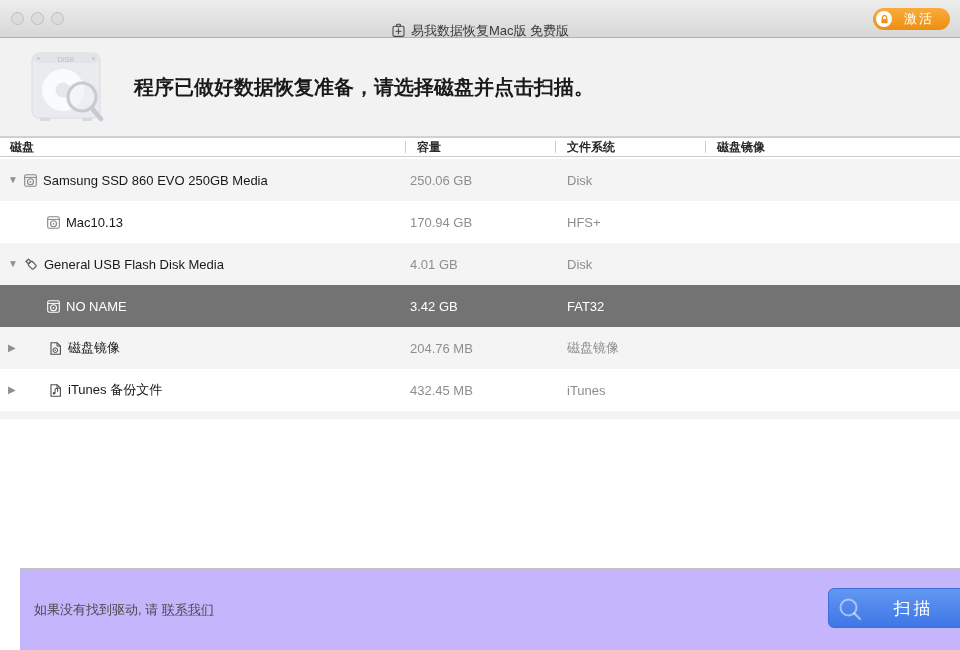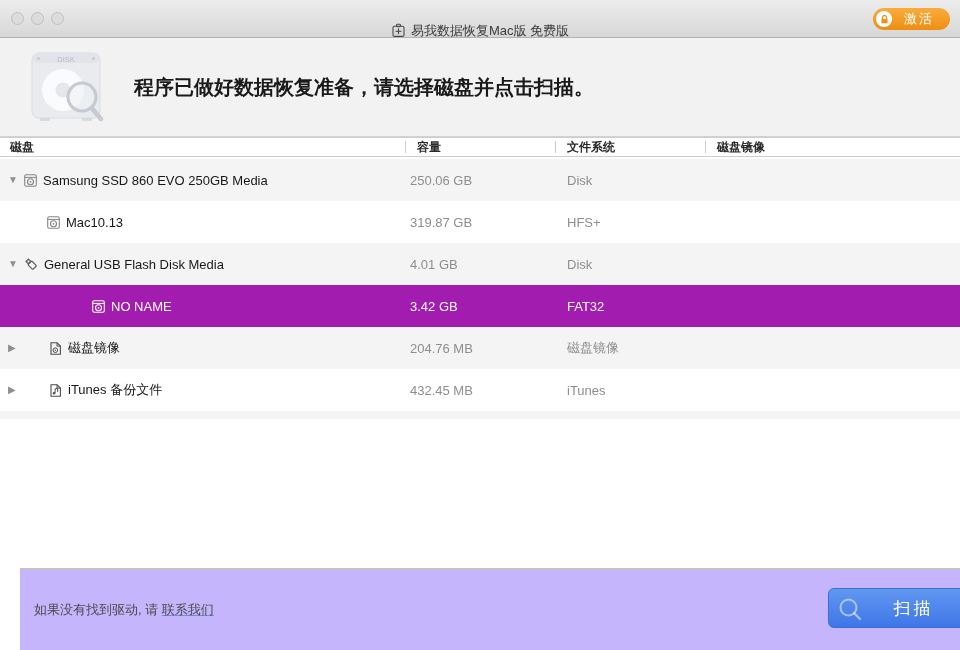--- a/index.html
+++ b/index.html
@@ -54,21 +54,21 @@
   .colsep { position:absolute; top:3px; bottom:3px; width:1px; background:#cccccc; }
   .sep1 { left:405px; } .sep2 { left:555px; } .sep3 { left:705px; }
 
   
   .rows { position:absolute; top:159px; left:0; width:100%; }
   .row {
     height:42px; position:relative; display:flex; align-items:center;
     font-size:13px; color:#181818; background:#fff; cursor:default;
   }
   .row.alt { background:#f4f4f5; }
-  .row.selected { background:#a21caf; color:#fff;padding-left:45px; }
+  .row.selected { background:#737373; color:#fff; }
   .namecell { display:flex; align-items:center; padding-left:8px; }
   .disclosure { flex:0 0 15px; font-size:10px; color:#8f8f8f; line-height:1; }
   .lv1 .namecell { padding-left:46px; }
   .row.gap .rowicon { margin-left:25px; }
   .rowicon { flex:0 0 auto; margin-right:5px; display:flex; }
   .cap { position:absolute; left:410px; color:#8e8e8e; }
   .fs  { position:absolute; left:567px; color:#8e8e8e; }
   .prot{ position:absolute; left:717px; color:#8e8e8e; }
   .row.selected .cap, .row.selected .fs, .row.selected .prot { color:#fff; }
   .strip { height:8px; background:#f4f4f5; }
@@ -174,21 +174,21 @@
         <span class="rowicon">
           <svg width="15" height="15" viewBox="0 0 15 15">
               <rect x="1.7" y="1.7" width="11.6" height="11.6" rx="1.6" fill="none" stroke="#868686" stroke-width="1.1"></rect>
               <line x1="1.7" y1="4.4" x2="13.3" y2="4.4" stroke="#868686" stroke-width="1"></line>
               <circle cx="7.5" cy="8.8" r="3" fill="none" stroke="#868686" stroke-width="1.1"></circle>
               <circle cx="7.5" cy="8.8" r="0.9" fill="#868686"></circle>
             </svg>
         </span>
         <span>Mac10.13</span>
       </div>
-      <span class="cap">319.87 GB</span>
+      <span class="cap">170.94 GB</span>
       <span class="fs">HFS+</span>
       <span class="prot"></span>
     </div>
 
     <div class="row alt lv0">
       <div class="namecell">
         <span class="disclosure">▼</span>
         <span class="rowicon">
           <svg width="16" height="16" viewBox="0 0 16 16">
               <g transform="rotate(-45 8 8)" fill="none" stroke="#5e5e5e" stroke-width="1.2">

